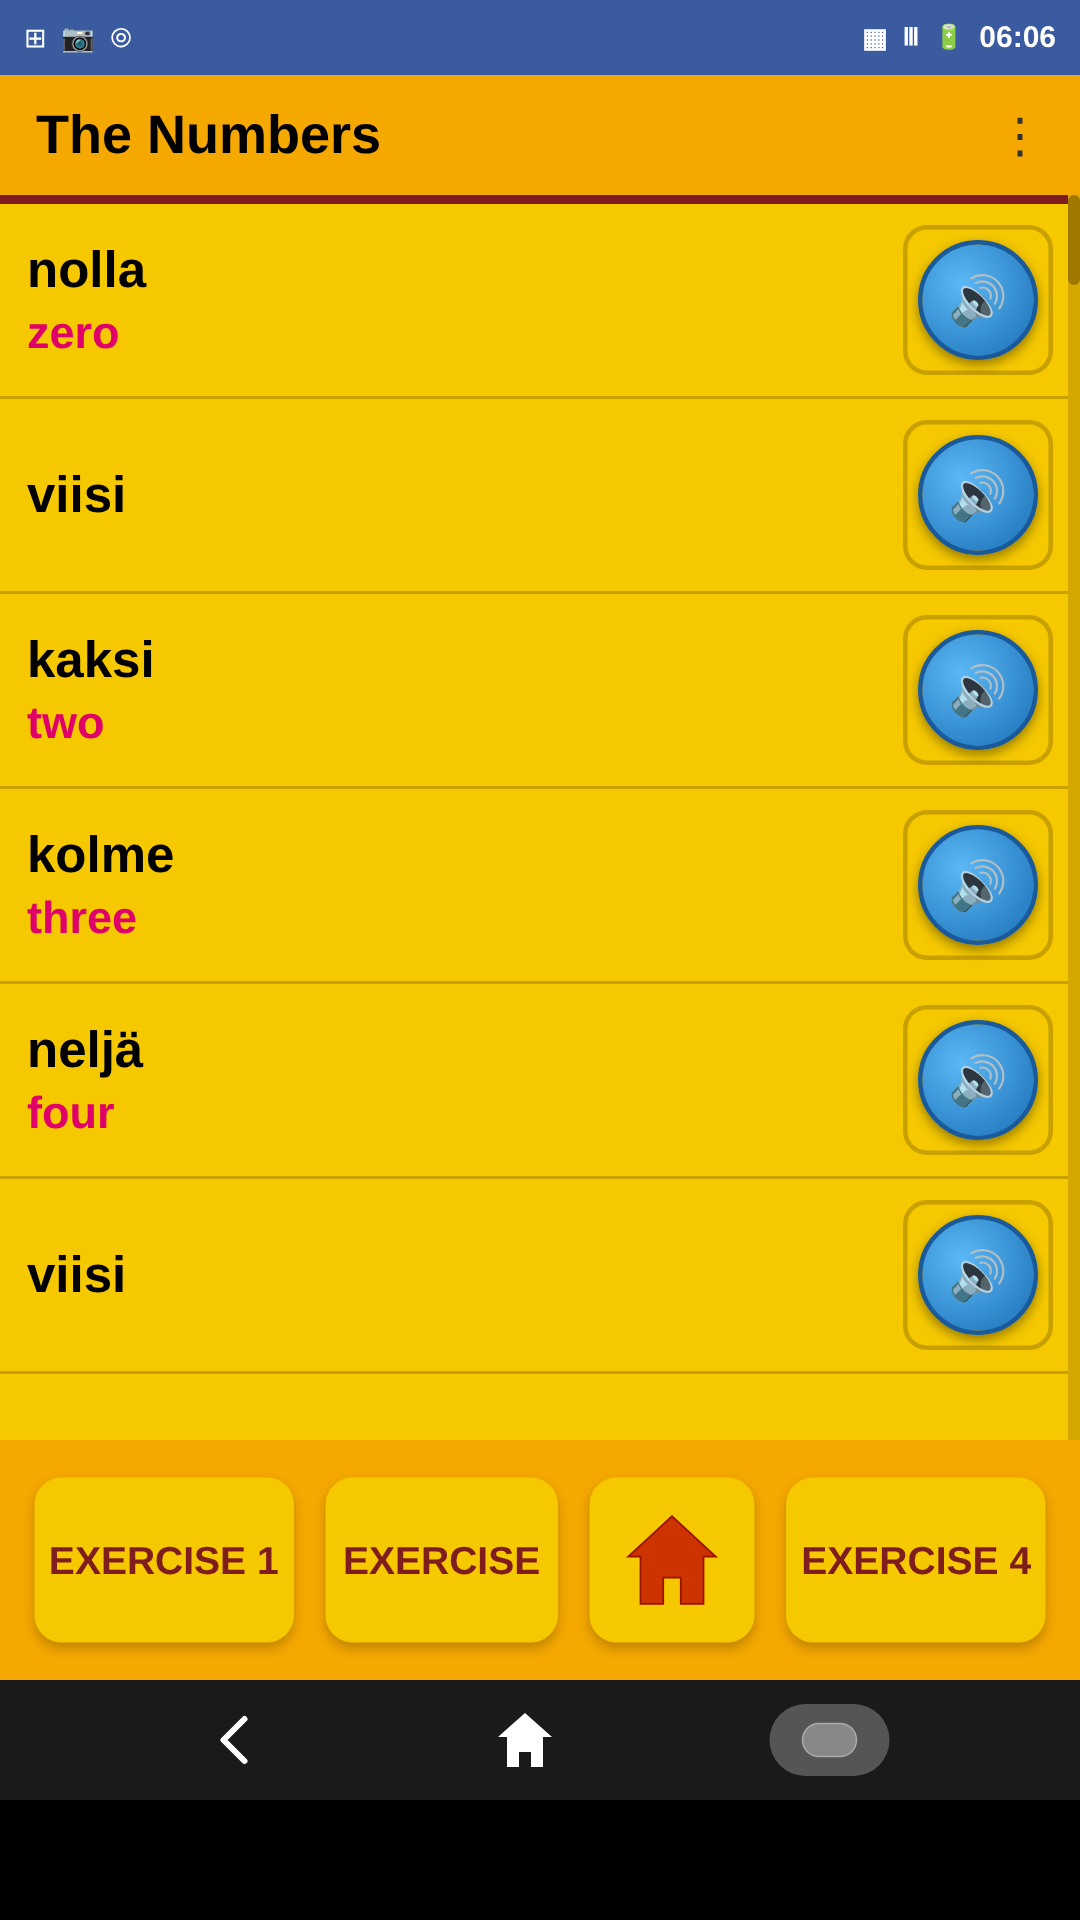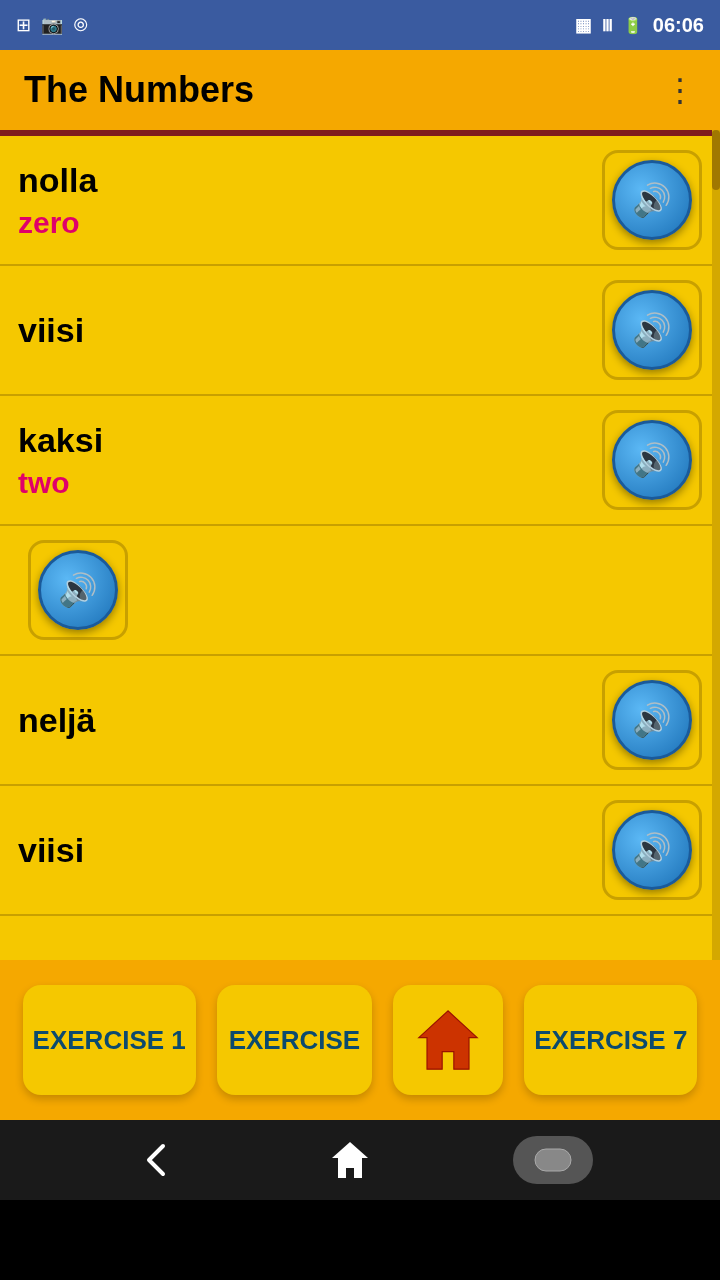--- a/index.html
+++ b/index.html
@@ -137,21 +137,21 @@
       display: flex;
       align-items: center;
       justify-content: center;
       cursor: pointer;
       box-shadow: 0 4px 8px rgba(0,0,0,0.2);
       padding: 0 10px;
     }
     .action-btn-label {
       font-size: 26px;
       font-weight: bold;
-      color: #0c4a6e;
+      color: #7f1d1d;
       text-align: center;
     }
 
     .home-btn {
       background: #f5c800;
       border: none;
       border-radius: 18px;
       height: 110px;
       width: 110px;
       display: flex;
@@ -264,29 +264,34 @@
         <div class="vocab-finnish">kaksi</div>
         <div class="vocab-english">two</div>
       </div>
       <div class="audio-btn">
         <div class="audio-circle">
           <span class="speaker-icon">🔊</span>
         </div>
       </div>
     </div>
     <div class="vocab-item">
+      <div class="vocab-text">
+        <div class="vocab-finnish">kolme</div>
+        <div class="vocab-english">three</div>
+      </div>
       <div class="audio-btn">
         <div class="audio-circle">
           <span class="speaker-icon">🔊</span>
         </div>
       </div>
     </div>
     <div class="vocab-item">
       <div class="vocab-text">
         <div class="vocab-finnish">neljä</div>
+        <div class="vocab-english">four</div>
       </div>
       <div class="audio-btn">
         <div class="audio-circle">
           <span class="speaker-icon">🔊</span>
         </div>
       </div>
     </div>
     <div class="vocab-item">
       <div class="vocab-text">
         <div class="vocab-finnish">viisi</div>
@@ -309,21 +314,21 @@
   </button>
   <button class="action-btn">
     <span class="action-btn-label">EXERCISE</span>
   </button>
   <button class="home-btn">
     <svg class="home-icon-svg" viewBox="0 0 60 60" xmlns="http://www.w3.org/2000/svg">
       <polygon points="30,5 5,28 12,28 12,55 25,55 25,40 35,40 35,55 48,55 48,28 55,28" fill="#cc3300" stroke="#991100" stroke-width="1"></polygon>
     </svg>
   </button>
   <button class="action-btn">
-    <span class="action-btn-label">EXERCISE 7</span>
+    <span class="action-btn-label">EXERCISE 4</span>
   </button>
 </div>
 
 <div class="android-nav">
   <div class="nav-btn">
     <svg width="44" height="44" viewBox="0 0 44 44">
       <polyline points="28,8 14,22 28,36" stroke="white" stroke-width="4" fill="none" stroke-linecap="round" stroke-linejoin="round"></polyline>
     </svg>
   </div>
   <div class="nav-btn">

